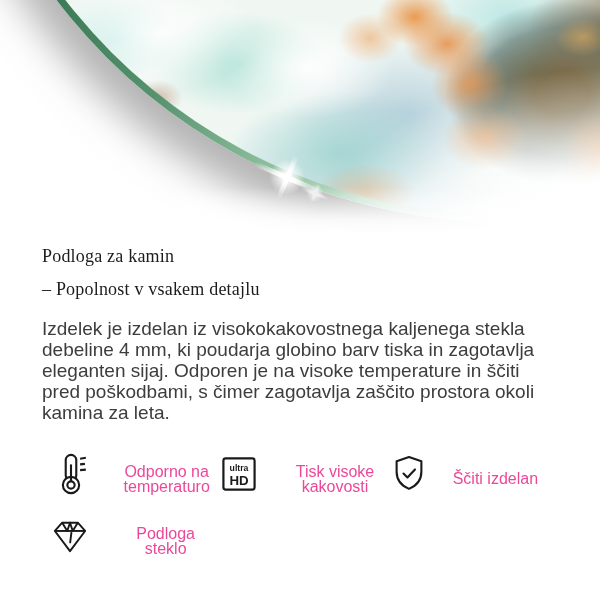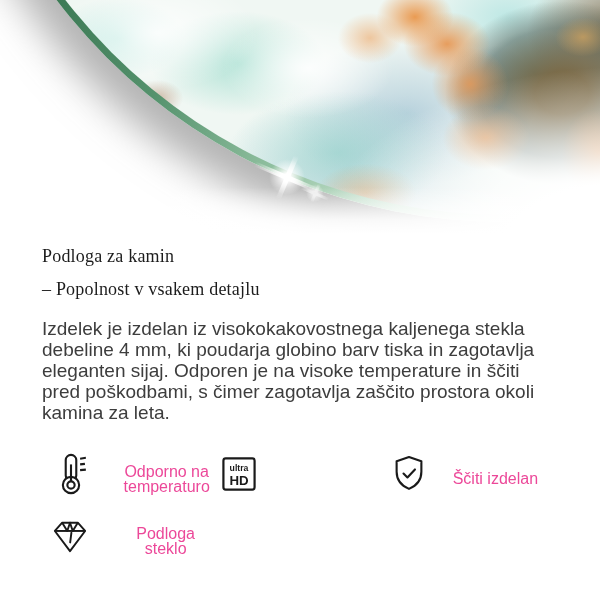--- a/index.html
+++ b/index.html
@@ -167,20 +167,21 @@
     </div>
 
     <div class="feature">
       <div class="ic">
         <svg width="44" height="44" viewBox="0 0 48 48">
           <rect x="7" y="7" width="34" height="34" rx="2.5" fill="none" stroke="#1a1a1a" stroke-width="2.4"></rect>
           <text x="24" y="21" text-anchor="middle" font-family="Liberation Sans, DejaVu Sans, sans-serif" font-size="9.5" font-weight="bold" fill="#1a1a1a">ultra</text>
           <text x="24" y="36" text-anchor="middle" font-family="Liberation Sans, DejaVu Sans, sans-serif" font-size="14.5" font-weight="bold" fill="#1a1a1a">HD</text>
         </svg>
       </div>
+      <div class="lbl">Tisk visoke kakovosti</div>
     </div>
 
     <div class="feature">
       <div class="ic">
         <svg width="44" height="44" viewBox="0 0 48 48" fill="none" stroke="#1a1a1a" stroke-width="2.3">
           <path d="M24 5.5 L37.5 10.2 V21.5 C37.5 30.5 31.5 37 24 40.2 C16.5 37 10.5 30.5 10.5 21.5 V10.2 Z" stroke-linejoin="round"></path>
           <path d="M18 23.5 L22.3 27.8 L30.5 19" stroke-linecap="round" stroke-linejoin="round"></path>
         </svg>
       </div>
       <div class="lbl">Ščiti izdelan</div>

